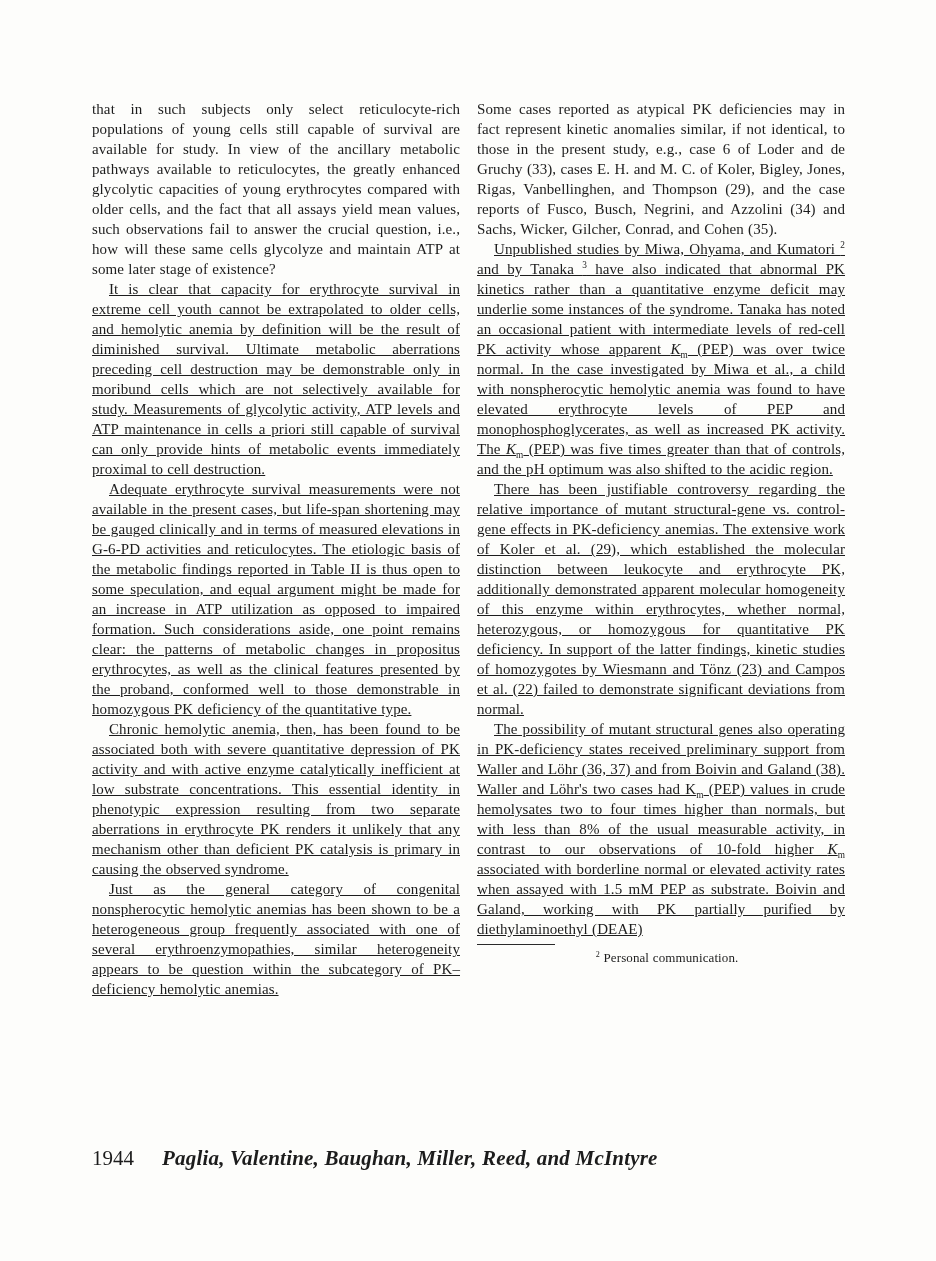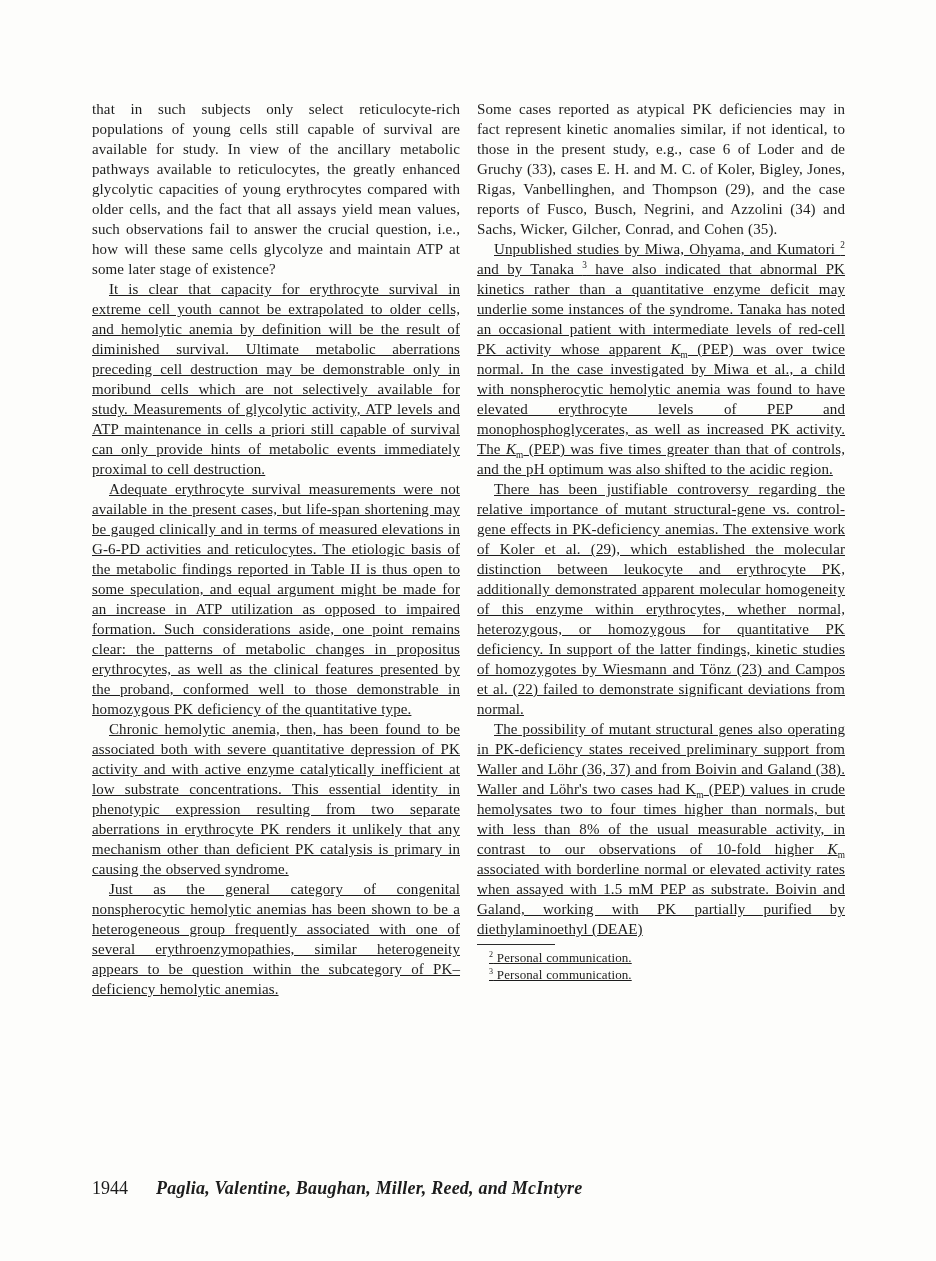--- a/index.html
+++ b/index.html
@@ -37,36 +37,35 @@
   .col p { margin: 0; }
   .col p.indent { text-indent: 17px; text-decoration: underline; }
   .col p.noindent { text-indent: 0; }
   sup { font-size: 0.62em; line-height: 0; vertical-align: super; }
   sub { font-size: 0.62em; line-height: 0; }
   i { font-style: italic; }
   .footnotes {
     margin-top: 3px;
     font-size: 13px;
     line-height: 17px;
-    text-align: left;
-    text-decoration: underline;
+    text-align: center;
   }
   .fn-rule {
     width: 78px;
     height: 0;
     border-top: 1.2px solid #2a2a2a;
     margin: 5px 0 4px 0;
   }
   .footnote { text-indent: 12px; }
   .footer {
     position: absolute;
     left: 92px;
-    top: 1178px;
+    top: 1146px;
     width: 754px;
-    font-size: 18px;
+    font-size: 21px;
     white-space: nowrap;
   }
   .footer .pagenum {
     font-weight: 400;
     display: inline-block;
     margin-right: 28px;
   }
   .footer .authors {
     font-style: italic;
     font-weight: 700;
@@ -90,21 +89,20 @@
         <div>
             <p class="noindent">Some cases reported as atypical PK deficiencies may in fact represent kinetic anomalies similar, if not identical, to those in the present study, e.g., case 6 of Loder and de Gruchy (33), cases E. H. and M. C. of Koler, Bigley, Jones, Rigas, Vanbellinghen, and Thompson (29), and the case reports of Fusco, Busch, Negrini, and Azzolini (34) and Sachs, Wicker, Gilcher, Conrad, and Cohen (35).</p>
             <p class="indent">Unpublished studies by Miwa, Ohyama, and Kumatori <sup>2</sup> and by Tanaka <sup>3</sup> have also indicated that abnormal PK kinetics rather than a quantitative enzyme deficit may underlie some instances of the syndrome. Tanaka has noted an occasional patient with intermediate levels of red-cell PK activity whose apparent <i>K</i><sub>m</sub> (PEP) was over twice normal. In the case investigated by Miwa et al., a child with nonspherocytic hemolytic anemia was found to have elevated erythrocyte levels of PEP and monophosphoglycerates, as well as increased PK activity. The <i>K</i><sub>m</sub> (PEP) was five times greater than that of controls, and the pH optimum was also shifted to the acidic region.</p>
             <p class="indent">There has been justifiable controversy regarding the relative importance of mutant structural-gene vs. control-gene effects in PK-deficiency anemias. The extensive work of Koler et al. (29), which established the molecular distinction between leukocyte and erythrocyte PK, additionally demonstrated apparent molecular homogeneity of this enzyme within erythrocytes, whether normal, heterozygous, or homozygous for quantitative PK deficiency. In support of the latter findings, kinetic studies of homozygotes by Wiesmann and Tönz (23) and Campos et al. (22) failed to demonstrate significant deviations from normal.</p>
             <p class="indent">The possibility of mutant structural genes also operating in PK-deficiency states received preliminary support from Waller and Löhr (36, 37) and from Boivin and Galand (38). Waller and Löhr's two cases had K<sub>m</sub> (PEP) values in crude hemolysates two to four times higher than normals, but with less than 8% of the usual measurable activity, in contrast to our observations of 10-fold higher <i>K</i><sub>m</sub> associated with borderline normal or elevated activity rates when assayed with 1.5 mM PEP as substrate. Boivin and Galand, working with PK partially purified by diethylaminoethyl (DEAE)</p>
           </div>
         <div class="footnotes">
           <div class="fn-rule"></div>
           <div>
               <div class="footnote"><sup>2</sup> Personal communication.</div>
-              <div class="footnote"><sup>3</sup> Personal communication.</div>
             </div>
         </div>
       </div>
     </div>
   </div>
   <div class="footer">
     <span class="pagenum">1944</span><span class="authors">Paglia, Valentine, Baughan, Miller, Reed, and McIntyre</span>
   </div>
 </div>
 

